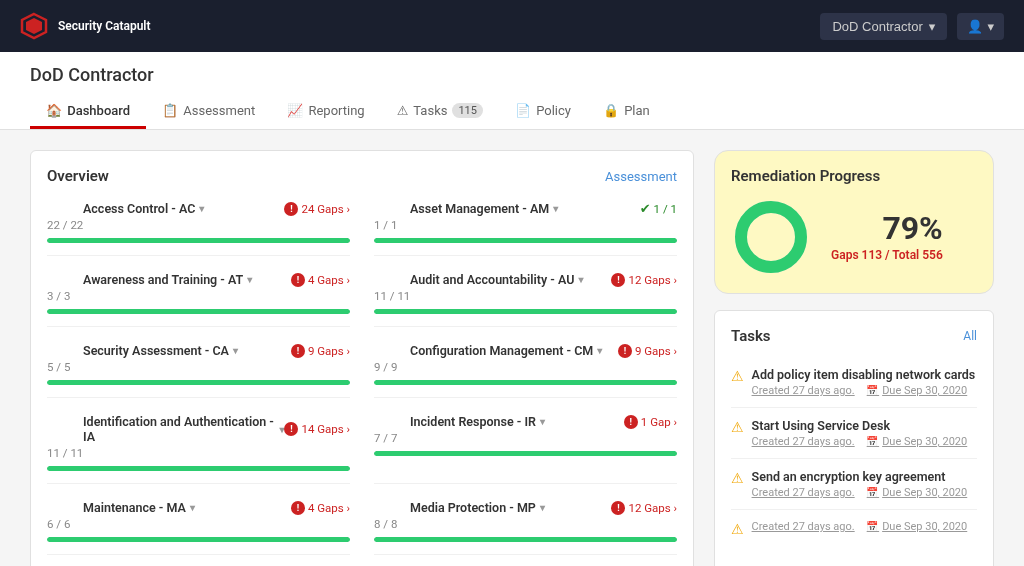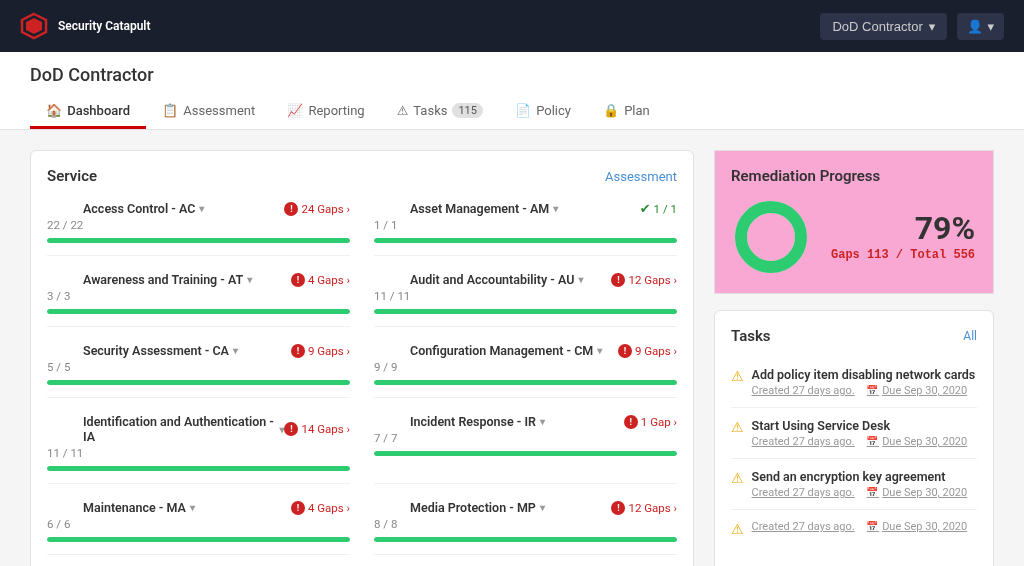--- a/index.html
+++ b/index.html
@@ -206,22 +206,22 @@
     
     .right-panels {
       width: 280px;
       display: flex;
       flex-direction: column;
       gap: 16px;
     }
 
     
     .remediation-panel {
-      background: #f9a8d4;
-      border-radius: 0;
+      background: #fef9c3;
+      border-radius: 14px;
       border: 1px solid #e0e0e0;
       padding: 16px;
     }
     .remediation-content {
       display: flex;
       align-items: center;
       gap: 20px;
       margin-top: 12px;
     }
     
@@ -240,21 +240,20 @@
     .percent-big {
       font-size: 32px;
       font-weight: 700;
       color: #333;
       line-height: 1;
     }
     .gaps-info {
       font-size: 12px;
       color: #888;
       margin-top: 4px;
-      font-family: Liberation Mono, monospace;
     }
     .gaps-info span {
       color: #cc2222;
       font-weight: 600;
     }
 
     
     .tasks-panel {
       background: white;
       border-radius: 6px;
@@ -364,21 +363,21 @@
       <span>🔒</span>
       <span>Plan</span>
     </li>
   </ul>
 </div>
 
 <div class="main">
 
   <div class="overview-panel">
     <div class="panel-header">
-      <span class="panel-title">Service</span>
+      <span class="panel-title">Overview</span>
       <span class="panel-link">Assessment</span>
     </div>
     <div class="controls-grid" id="controls-grid">
     <div class="control-item">
     <div class="control-header">
       <span class="control-name">Access Control - AC <span class="chevron">▾</span></span>
       <span class="gaps-badge"><span class="warn-icon">!</span> 24 Gaps ›</span>
     </div>
     <div class="control-sub">22 / 22</div>
     <div class="progress-bar">

